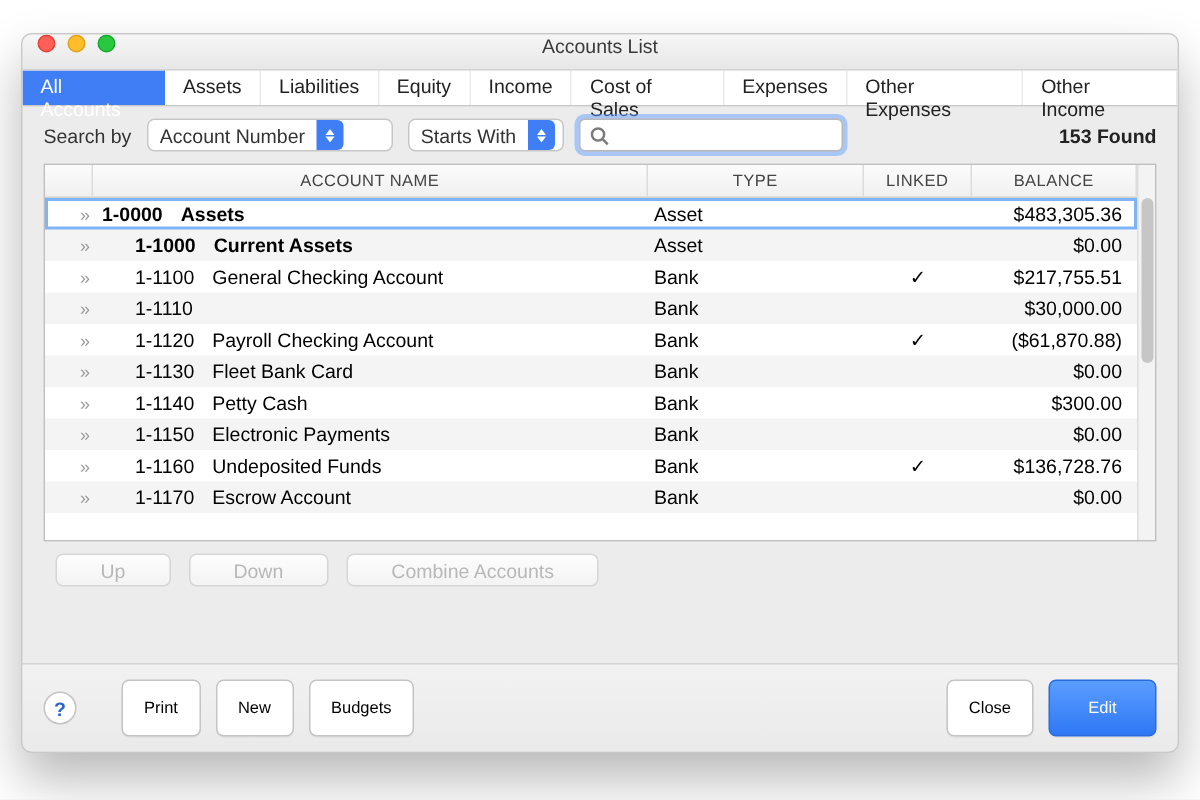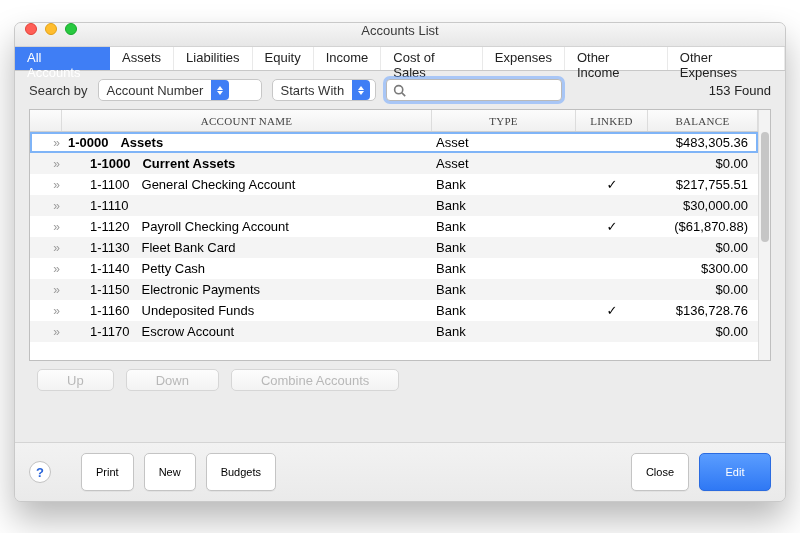--- a/index.html
+++ b/index.html
@@ -76,32 +76,32 @@
   .searchbox {
     display:flex; align-items:center; height:22px;
     background:#fff; border:1px solid #b9b9b9; border-radius:4px;
     width:176px; padding:0 6px; box-shadow: 0 0 0 3px rgba(100,160,255,0.5);
   }
   .searchbox svg{flex:0 0 auto;}
   .searchbox input{
     border:none; outline:none; width:100%; font-size:13px; margin-left:4px;
     background:transparent;
   }
-  .found { margin-left:auto; font-weight:400; font-size:13px; color:#222;text-align:center;}
+  .found { margin-left:auto; font-weight:700; font-size:13px; color:#222;text-align:center;}
   .tablewrap{
     margin: 2px 14px 8px; border:1px solid #bfbfbf; background:#fff;
     height:252px; display:flex;
   }
   .table { flex:1; display:flex; flex-direction:column; }
   .thead {
     display:flex; height:22px; background:linear-gradient(#fcfcfc,#f0f0f0);
     border-bottom:1px solid #cfcfcf; font-size:11px; letter-spacing:0.3px;
     color:#444;
   }
-  .th { display:flex; align-items:center; justify-content:center; border-right:1px solid #dcdcdc;font-family:Liberation Serif, serif;}
+  .th { display:flex; align-items:center; justify-content:center; border-right:1px solid #dcdcdc;}
   .c-chev{width:32px;}
   .c-name{flex:1;}
   .c-type{width:144px;}
   .c-link{width:72px;}
   .c-bal{width:110px; justify-content:center;}
   .tbody{flex:1; overflow:hidden;}
   .row{
     display:flex; height:21px; align-items:center; font-size:13px;
     border-bottom:0;
   }
@@ -162,22 +162,22 @@
   </div>
 
   <div class="tabs">
     <div class="tab active">All Accounts</div>
     <div class="tab">Assets</div>
     <div class="tab">Liabilities</div>
     <div class="tab">Equity</div>
     <div class="tab">Income</div>
     <div class="tab">Cost of Sales</div>
     <div class="tab">Expenses</div>
+    <div class="tab">Other Expenses</div>
     <div class="tab">Other Income</div>
-    <div class="tab">Other Expenses</div>
   </div>
 
   <div class="searchbar">
     <span class="lbl">Search by</span>
     <div class="mac-select selw1">
       <span class="sval">Account Number</span>
       <span class="scap">
           <span class="tri up"></span>
           <span class="tri dn"></span>
         </span>

